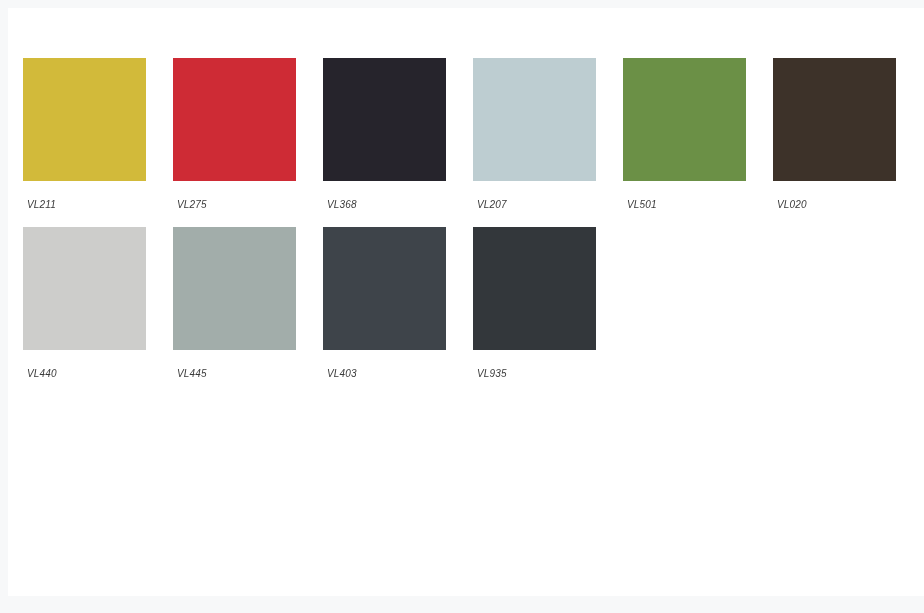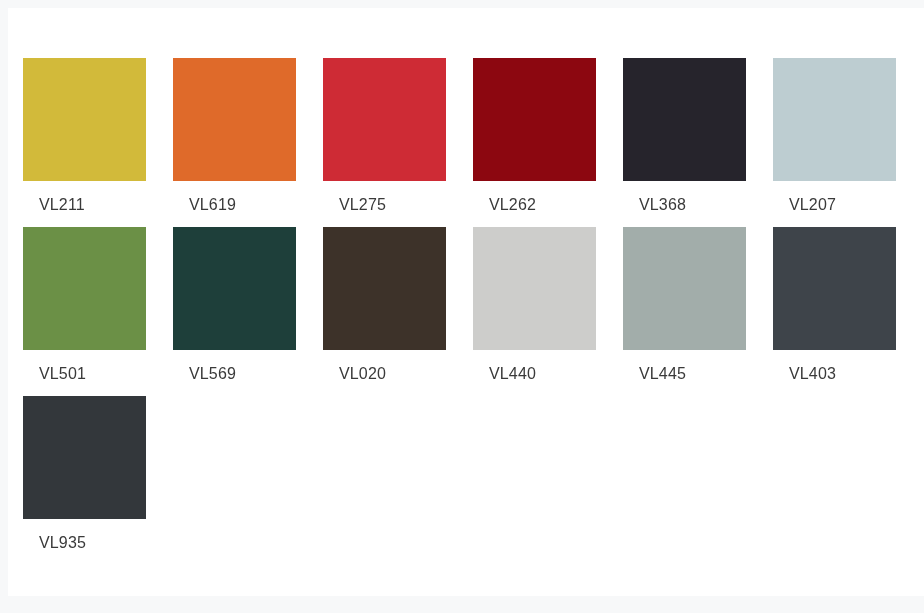--- a/index.html
+++ b/index.html
@@ -46,66 +46,55 @@
   }
 
   .swatch-chip {
     width: 123px;
     height: 123px;
     display: block;
   }
 
   .swatch-label {
     position: absolute;
-    left: 16px;
+    left: 4px;
     top: 139px;
     font-family: "Liberation Sans", sans-serif;
-    font-size: 16px;
+    font-size: 10px;
     line-height: 16px;
     letter-spacing: 0.15px;
     color: #3a3a3a;
     white-space: nowrap;
+    font-style: italic;
   }
 </style>
 </head>
 <body>
 
 <div id="swatch-card">
   <div id="swatch-grid">
       <div class="swatch-cell">
         <span class="swatch-chip" style="background-color: rgb(210, 186, 58);"></span>
         <span class="swatch-label">VL211</span>
       </div>
       <div class="swatch-cell">
-        <span class="swatch-chip" style="background-color: rgb(223, 106, 42);"></span>
-        <span class="swatch-label">VL619</span>
-      </div>
-      <div class="swatch-cell">
         <span class="swatch-chip" style="background-color: rgb(206, 43, 53);"></span>
         <span class="swatch-label">VL275</span>
-      </div>
-      <div class="swatch-cell">
-        <span class="swatch-chip" style="background-color: rgb(140, 7, 16);"></span>
-        <span class="swatch-label">VL262</span>
       </div>
       <div class="swatch-cell">
         <span class="swatch-chip" style="background-color: rgb(38, 36, 44);"></span>
         <span class="swatch-label">VL368</span>
       </div>
       <div class="swatch-cell">
         <span class="swatch-chip" style="background-color: rgb(189, 205, 209);"></span>
         <span class="swatch-label">VL207</span>
       </div>
       <div class="swatch-cell">
         <span class="swatch-chip" style="background-color: rgb(107, 144, 70);"></span>
         <span class="swatch-label">VL501</span>
-      </div>
-      <div class="swatch-cell">
-        <span class="swatch-chip" style="background-color: rgb(30, 63, 58);"></span>
-        <span class="swatch-label">VL569</span>
       </div>
       <div class="swatch-cell">
         <span class="swatch-chip" style="background-color: rgb(61, 50, 41);"></span>
         <span class="swatch-label">VL020</span>
       </div>
       <div class="swatch-cell">
         <span class="swatch-chip" style="background-color: rgb(205, 205, 203);"></span>
         <span class="swatch-label">VL440</span>
       </div>
       <div class="swatch-cell">

